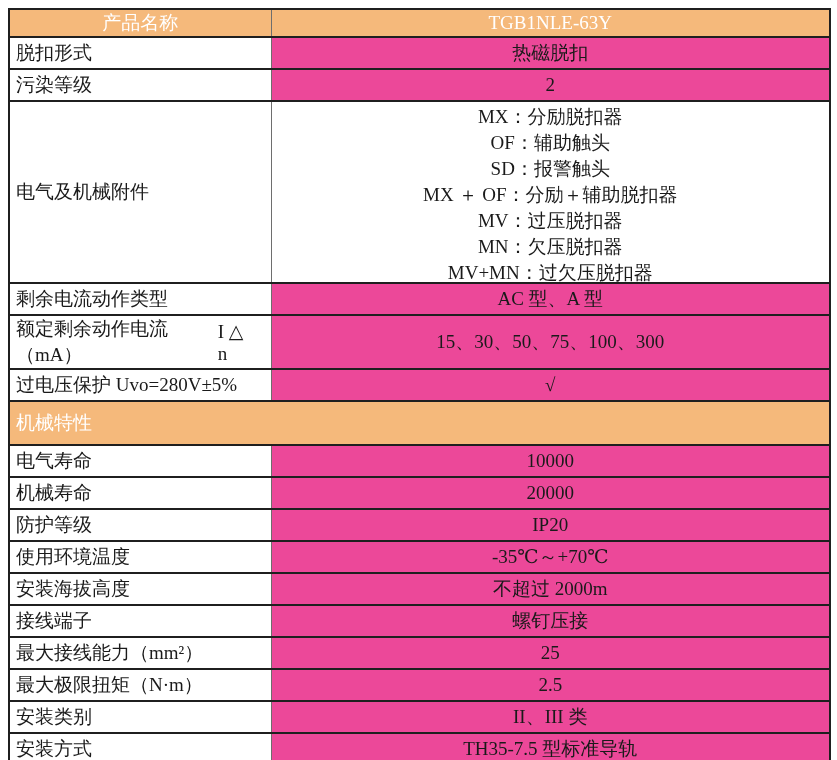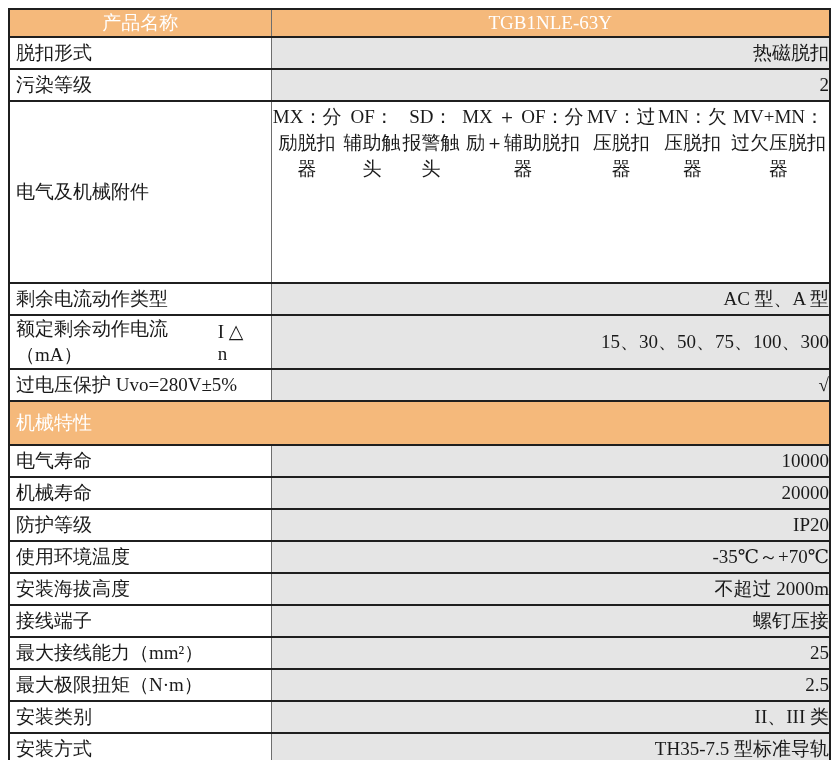--- a/index.html
+++ b/index.html
@@ -35,35 +35,35 @@
   }
   tr.section-row td {
     height: 44px;
     background: #F5B97B;
     color: #ffffff;
     text-align: left;
     padding-left: 6px;
   }
   tr.data-row { height: 32px; }
   td.label-cell { padding-left: 6px; text-align: left; background: #ffffff; }
-  td.value-cell { text-align: right; background: #e5e5e5; }
+  td.value-cell { text-align: center; background: #ec4899; }
   td.label-cell .label-split {
     display: flex;
     align-items: center;
     padding-right: 16px;
   }
   tr.attach-row td { height: 180px; }
   td.multi-value {
     text-align: center;
     vertical-align: middle;
     padding: 2px 0;
   }
   .multi-value .line-stack {
     display: flex;
-    flex-direction: row;
+    flex-direction: column;
     justify-content: space-around;
     height: 176px;
   }
   .multi-value .line-stack div { text-align: center; }
 </style>
 </head>
 <body>
 
 <table class="spec-table">
   <colgroup>

